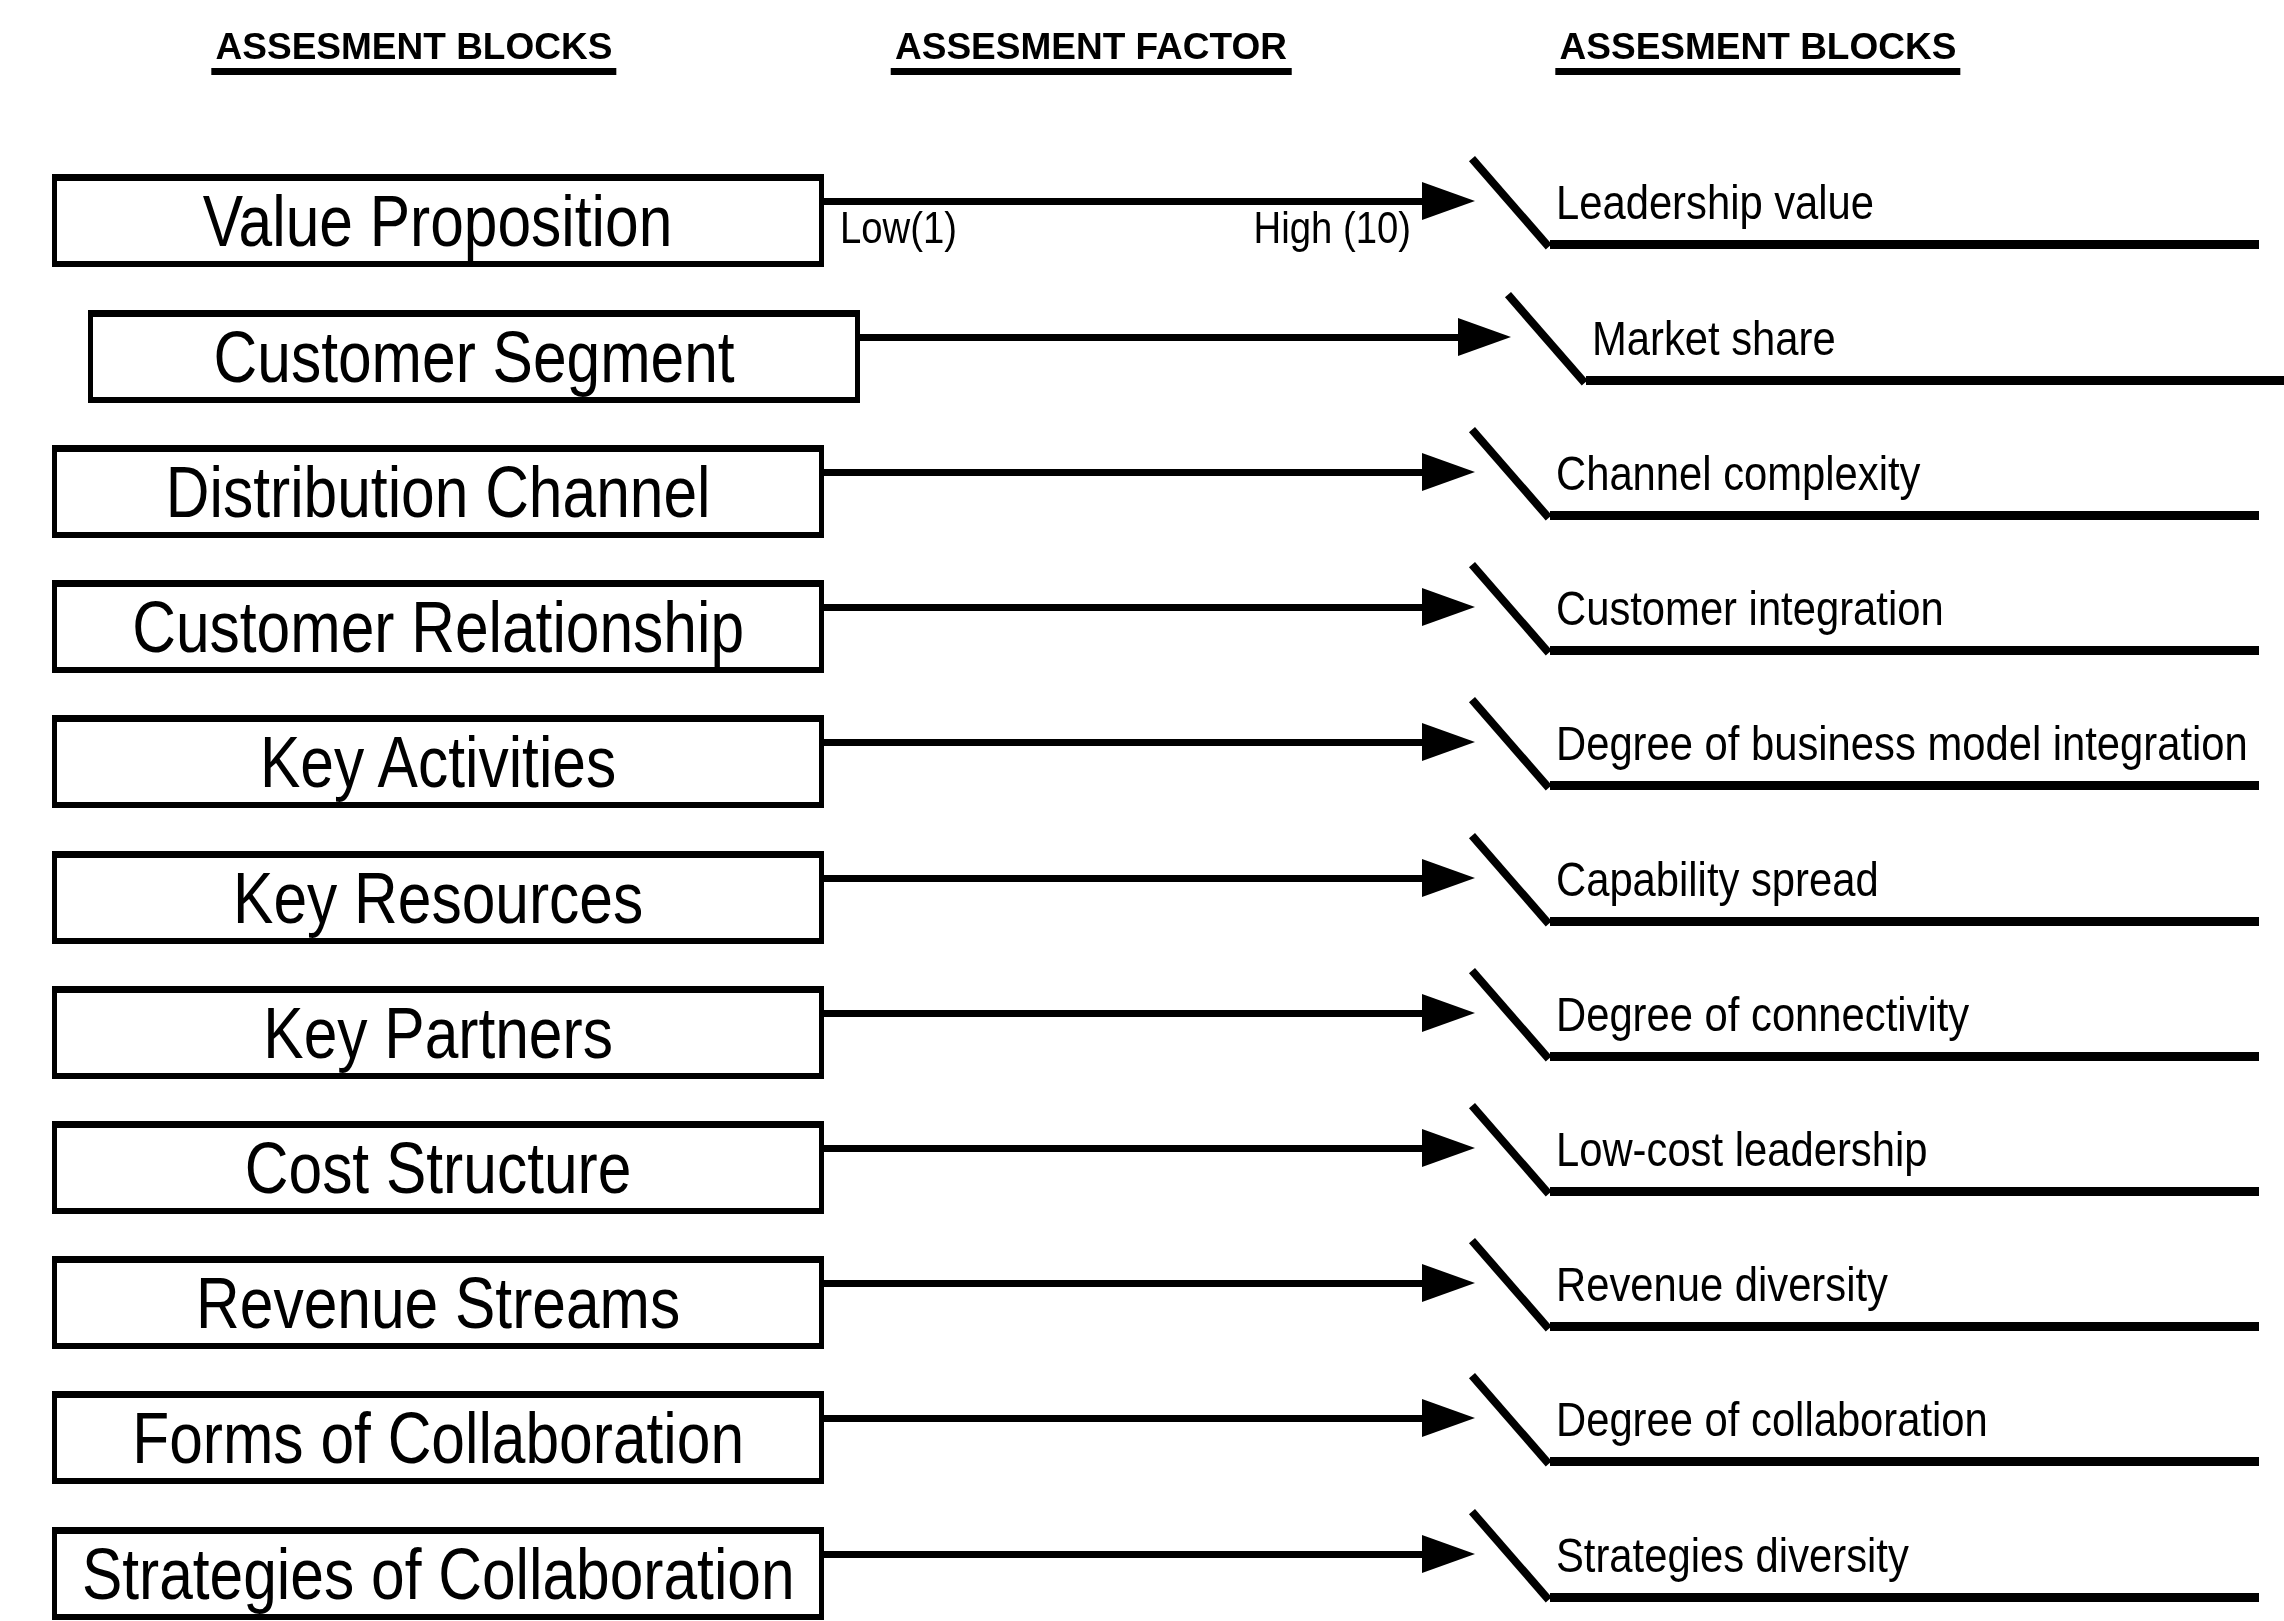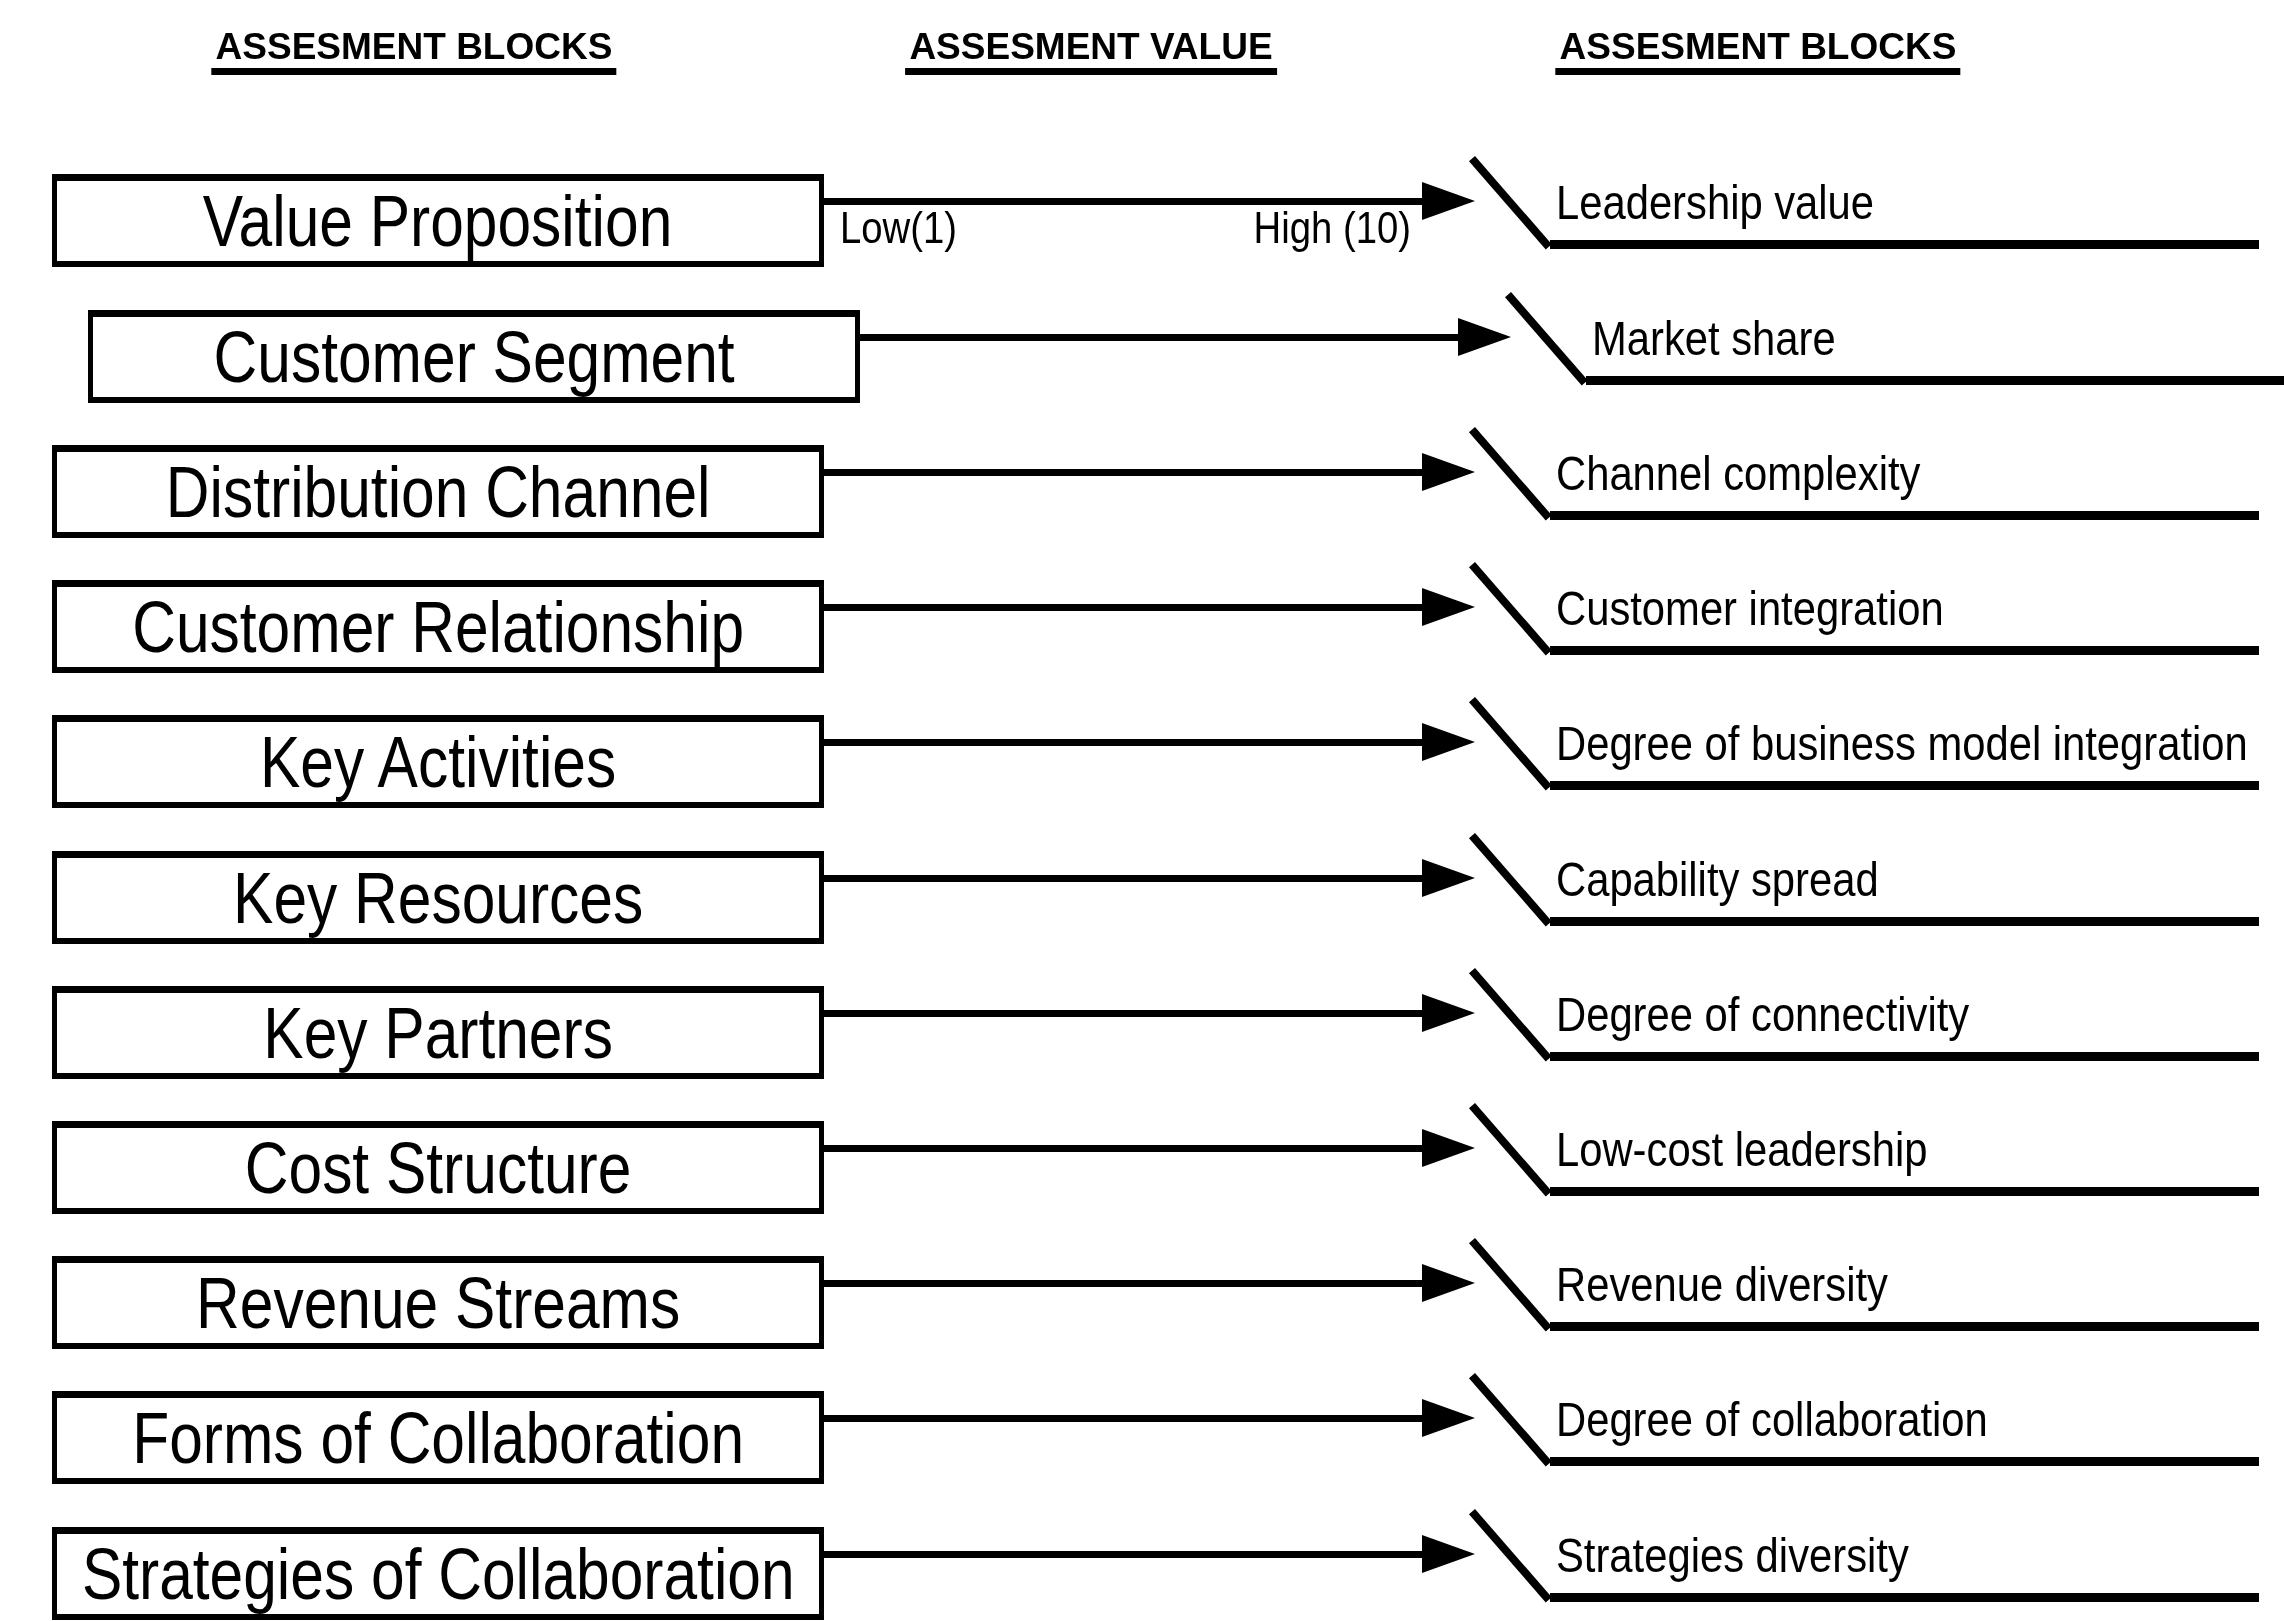--- a/index.html
+++ b/index.html
@@ -130,21 +130,21 @@
     transform: scaleX(0.87);
     transform-origin: 100% 50%;
   }
 </style>
 </head>
 <body>
 
 <div class="canvas">
 
   <div class="hdr hdr-blocks">ASSESMENT BLOCKS</div>
-  <div class="hdr hdr-value">ASSESMENT VALUE</div>
+  <div class="hdr hdr-value">ASSESMENT FACTOR</div>
   <div class="hdr hdr-factor">ASSESMENT BLOCKS</div>
 
   <div class="rows-layer">
   <div class="row" style="top: 134px;">
     <div class="bb-box">
       <span class="bb-label">Value Proposition</span>
     </div>
     <div class="hline"></div>
     <div class="ahead"></div>
     <div class="diag"></div>

